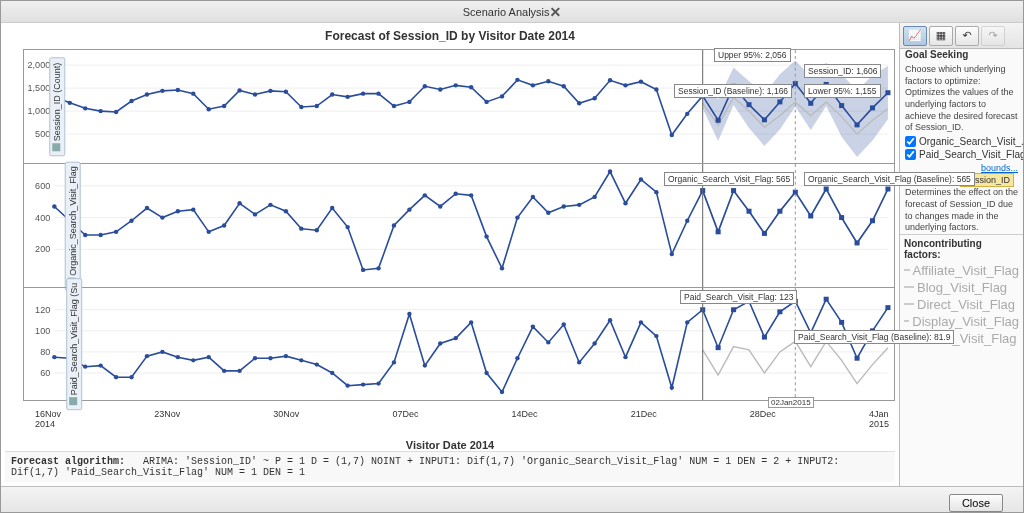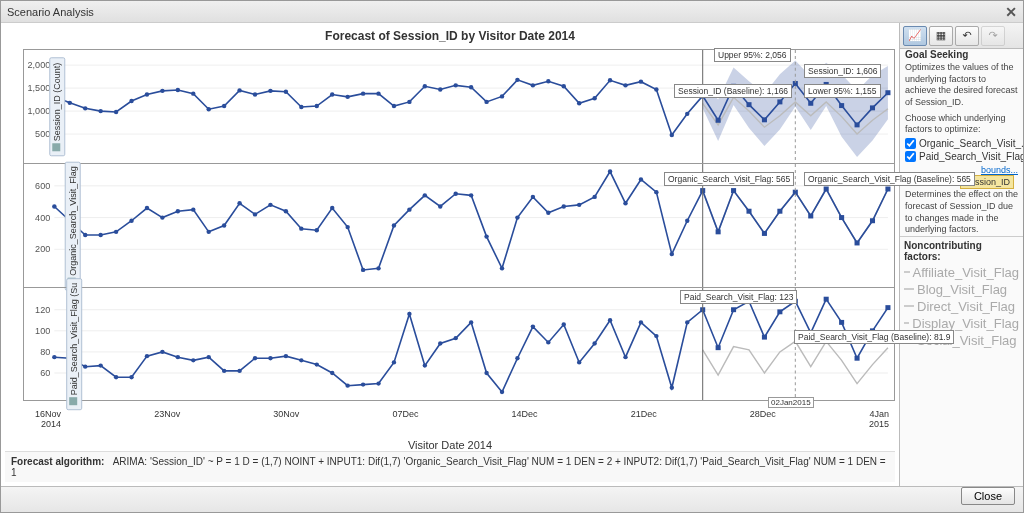--- a/index.html
+++ b/index.html
@@ -1,50 +1,50 @@
 <!DOCTYPE html>
 <html><head>
 <meta charset="utf-8">
 <style>
 * { box-sizing: border-box; margin: 0; padding: 0; }
 body { font-family: Arial, sans-serif; font-size: 11px; background: #fff; color: #333; }
 .window { width: 1024px; height: 513px; border: 1px solid #999; position: relative; background: linear-gradient(#f8f8f8,#f0f0f0); display: flex; flex-direction: column; }
-.titlebar { height: 22px; background: linear-gradient(#f0f0f0,#e0e0e0); border-bottom: 1px solid #ccc; display: flex; align-items: center; padding: 0 6px; justify-content: space-between; }
+.titlebar { height: 22px; background: linear-gradient(#f0f0f0,#e0e0e0); border-bottom: 1px solid #ccc; display: flex; align-items: center; padding: 0 18px; justify-content: center; }
 .titlebar-text { font-size: 11px; color: #333; }
 .close-x { font-size: 14px; color: #555; cursor: pointer; font-weight: bold; }
 .content { flex: 1; display: flex; background: #fff; overflow: hidden; }
 .chart-area { flex: 1; position: relative; padding: 6px 4px 4px 4px; display: flex; flex-direction: column; }
 .chart-title { text-align: center; font-weight: bold; font-size: 12px; margin-bottom: 6px; }
 .panels { flex: 1; display: flex; flex-direction: column; margin-left: 18px; }
 .panel { position: relative; border: 1px solid #999; border-bottom: none; }
 .panel:last-child { border: 1px solid #999; }
 .panel-ylabel { position: absolute; left: -16px; top: 50%; transform: translateY(-50%) rotate(-90deg); transform-origin: center; font-size: 9px; white-space: nowrap; background: #eaf0f7; padding: 2px 4px; border: 1px solid #b0c0d4; border-radius: 2px; }
 .panel-ylabel .pin { display: inline-block; width: 8px; height: 8px; background: #8aa; margin-right: 2px; }
 .svg-plot { width: 100%; height: 100%; display: block; }
 .xlabels { height: 28px; position: relative; margin-left: 30px; margin-right: 6px; display: flex; justify-content: space-between; font-size: 9px; color: #333; }
-.xlabel { text-align: right; white-space: pre; }
-.xaxis-title { text-align: center; font-weight: normal; font-size: 11px; margin-top: 2px; }
+.xlabel { text-align: left; white-space: pre; }
+.xaxis-title { text-align: center; font-weight: bold; font-size: 11px; margin-top: 2px; }
 .zoom-line { text-align: right; font-size: 10px; padding: 2px 6px; }
-.algo-line { font-size: 10px; padding: 4px 6px; border-top: 1px solid #ddd; background: #f8f8f8; }
+.algo-line { font-size: 10px; padding: 4px 6px; border-top: 1px solid #ddd; background: #f8f8f8; font-family: Liberation Mono, monospace; }
 .algo-line b { font-weight: bold; }
 .sidepane { width: 124px; border-left: 1px solid #bbb; background: #fafafa; display: flex; flex-direction: column; font-size: 10px; }
 .toolbar { height: 26px; background: linear-gradient(#f4f4f4,#e4e4e4); border-bottom: 1px solid #bbb; display: flex; align-items: center; gap: 2px; padding: 0 3px; }
 .tbtn { width: 24px; height: 20px; background: linear-gradient(#fdfdfd,#e6e6e6); border: 1px solid #aaa; border-radius: 2px; display: flex; align-items: center; justify-content: center; cursor: pointer; font-size: 11px; }
 .tbtn.active { background: linear-gradient(#d0e0f0,#b0c8e0); border-color: #6a8ab0; }
 .side-section { padding: 0 5px; }
 .side-h { font-weight: bold; font-size: 10px; margin-bottom: 2px; }
 .side-txt { font-size: 9px; color: #444; line-height: 1.3; }
 .chk { display: flex; align-items: center; gap: 3px; margin-top: 2px; }
 .chk input { width: 11px; height: 11px; }
 .bounds-link { color: #06c; text-decoration: underline; cursor: pointer; font-size: 9px; }
 .scenario-badge { background: #f5e6a0; border: 1px solid #d4b040; padding: 1px 3px; font-size: 9px; }
 .noncontrib { border-top: 1px solid #ccc; padding: 3px 4px; flex: 1; overflow: hidden; }
 .nc-item { color: #aaa; font-size: 13px; display: flex; align-items: center; gap: 3px; padding: 1px 0; }
 .nc-item::before { content: ""; width: 10px; height: 2px; background: #ccc; display: inline-block; }
-.footer { height: 26px; border-top: 1px solid #bbb; background: linear-gradient(#f4f4f4,#e6e6e6); display: flex; justify-content: flex-end; align-items: flex-start; padding: 0 8px; }
+.footer { height: 26px; border-top: 1px solid #bbb; background: linear-gradient(#f4f4f4,#e6e6e6); display: flex; justify-content: flex-end; align-items: flex-end; padding: 0 20px; }
 .btn-close { padding: 2px 12px; background: linear-gradient(#fdfdfd,#e4e4e4); border: 1px solid #888; border-radius: 2px; cursor: pointer; font-size: 11px; }
 .callout { position: absolute; background: #fff; border: 1px solid #888; font-size: 8.5px; padding: 1px 3px; white-space: nowrap; pointer-events: none; }
 .panel1 { height: 114px; }
 .panel2 { height: 124px; }
 .panel3 { height: 114px; }
 .vline-hist { stroke: #666; stroke-width: 1; }
 .vline-fc { stroke: #999; stroke-width: 1; stroke-dasharray: 3 3; }
 .series { fill: none; stroke: #2a4d9b; stroke-width: 1.6; }
 .series-baseline { fill: none; stroke: #bbb; stroke-width: 1.4; }
 .band { fill: #2a4d9b; opacity: 0.25; }
@@ -318,22 +318,22 @@
 
     <div class="sidepane">
       <div class="toolbar">
         <div class="tbtn active">📈</div>
         <div class="tbtn">▦</div>
         <div class="tbtn">↶</div>
         <div class="tbtn" style="opacity:.4">↷</div>
       </div>
       <div class="side-section">
         <div class="side-h">Goal Seeking</div>
+        <div class="side-txt" style="margin-top:4px">Choose which underlying factors to optimize:</div>
         <div class="side-txt">Optimizes the values of the underlying factors to achieve the desired forecast of Session_ID.</div>
-        <div class="side-txt" style="margin-top:4px">Choose which underlying factors to optimize:</div>
         <label class="chk">
             <input type="checkbox" checked="" style="">
             <span>Organic_Search_Visit_...</span>
           </label>
         <label class="chk">
             <input type="checkbox" checked="" style="">
             <span>Paid_Search_Visit_Flag</span>
           </label>
         <div style="text-align:right;margin-top:2px"><span class="bounds-link">bounds...</span></div>
       </div>

